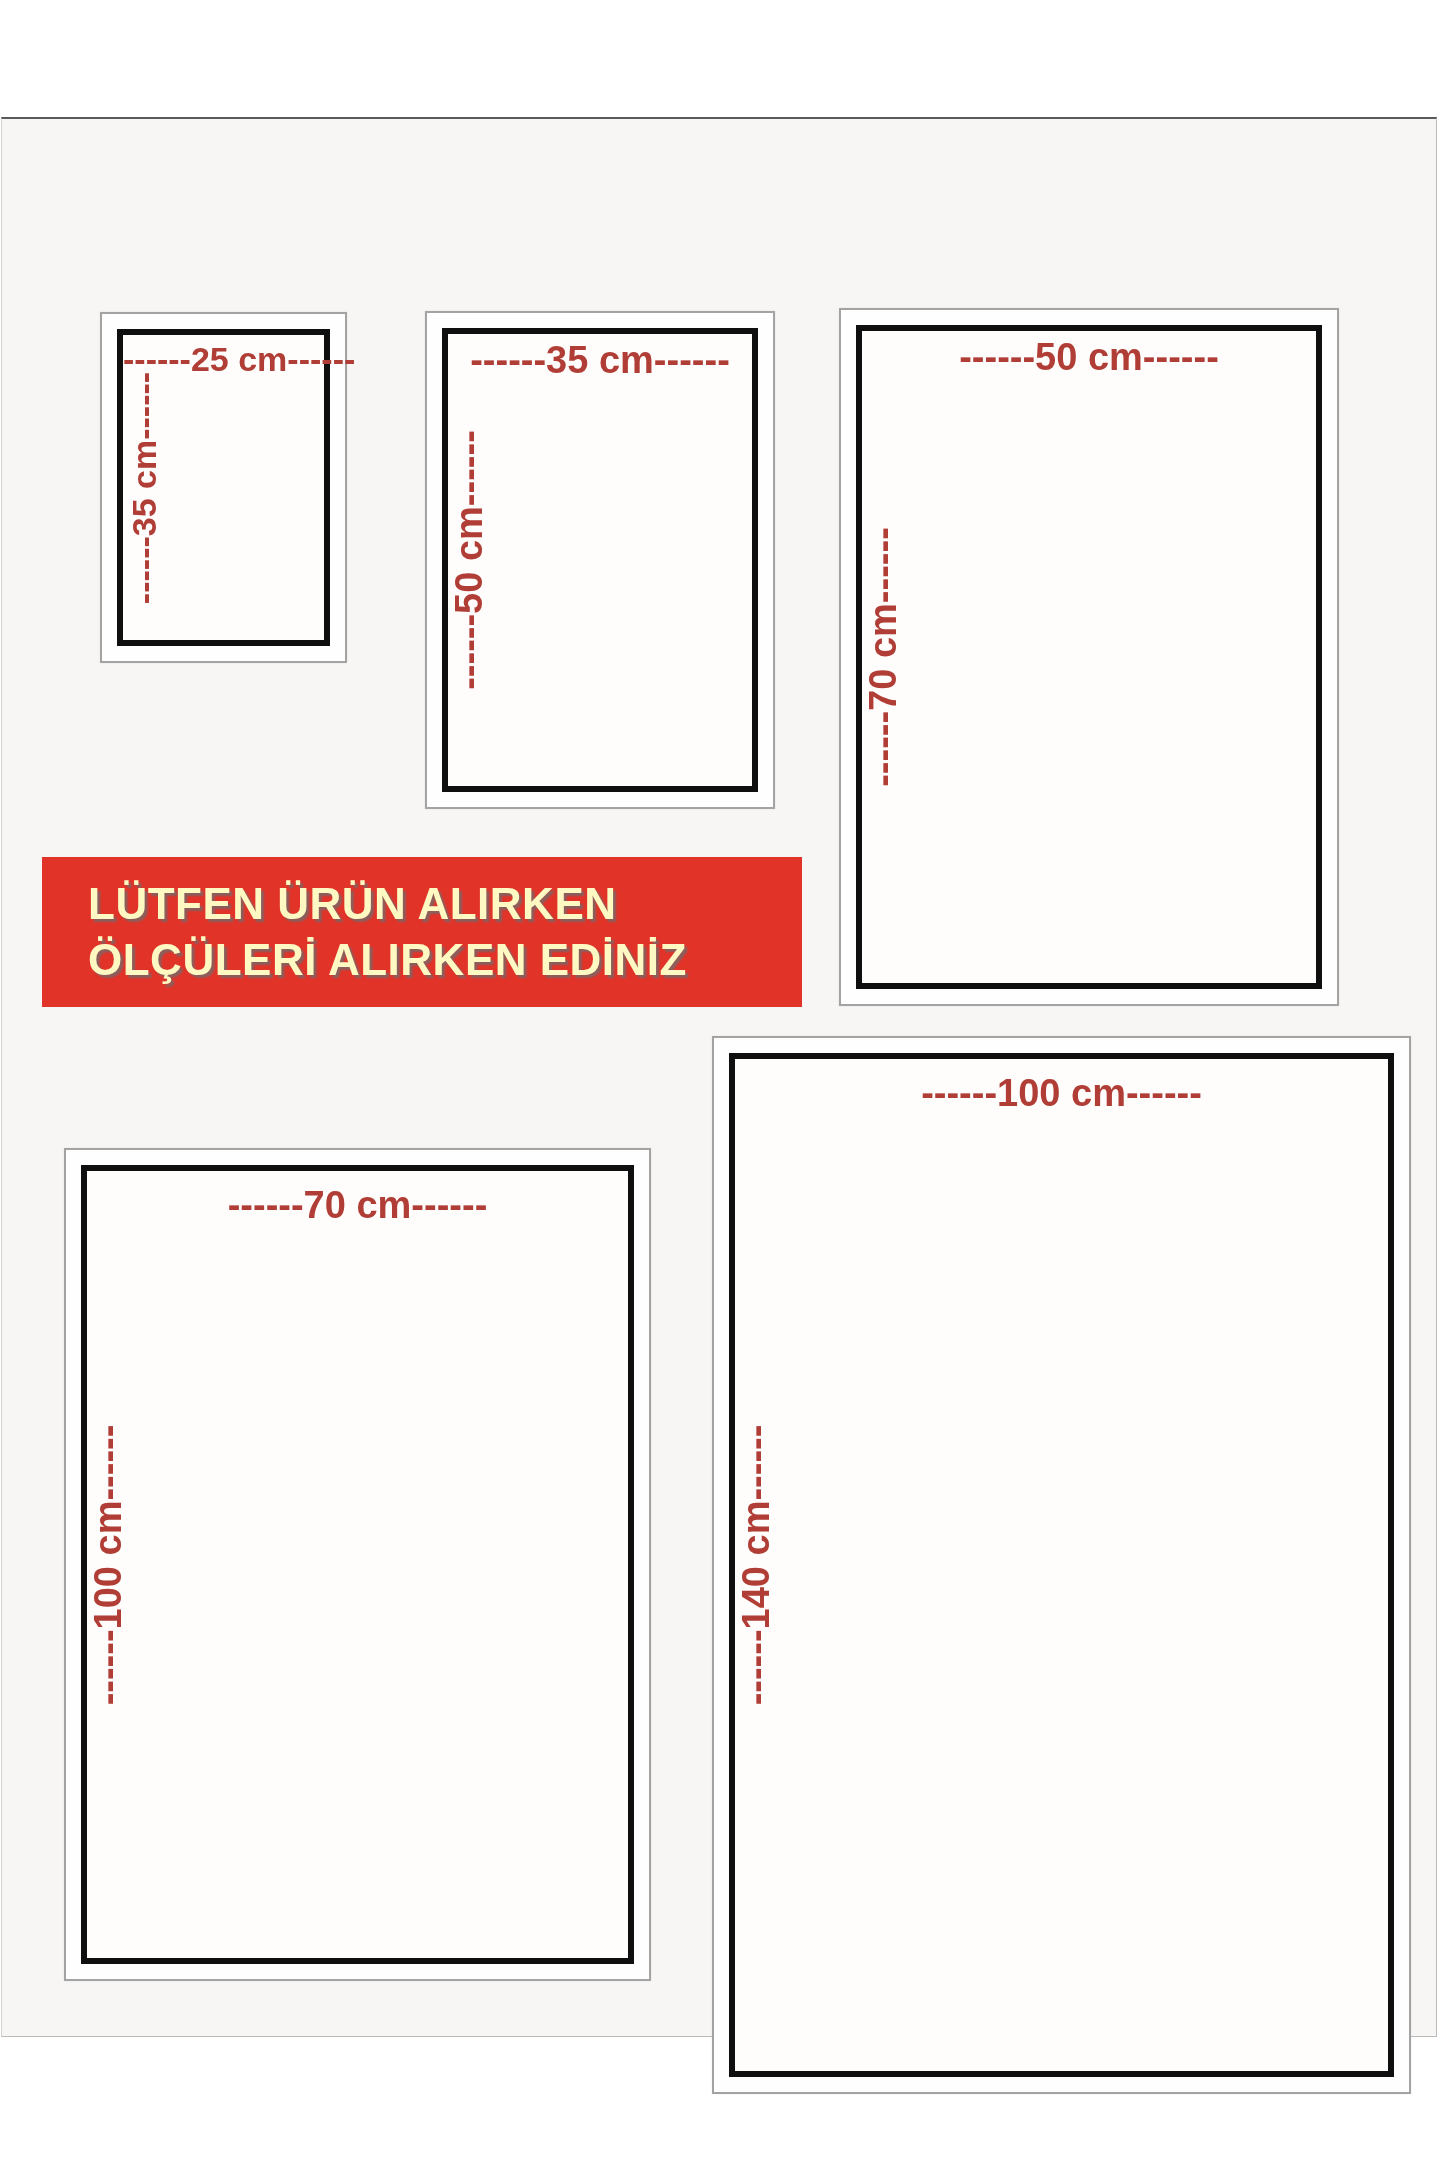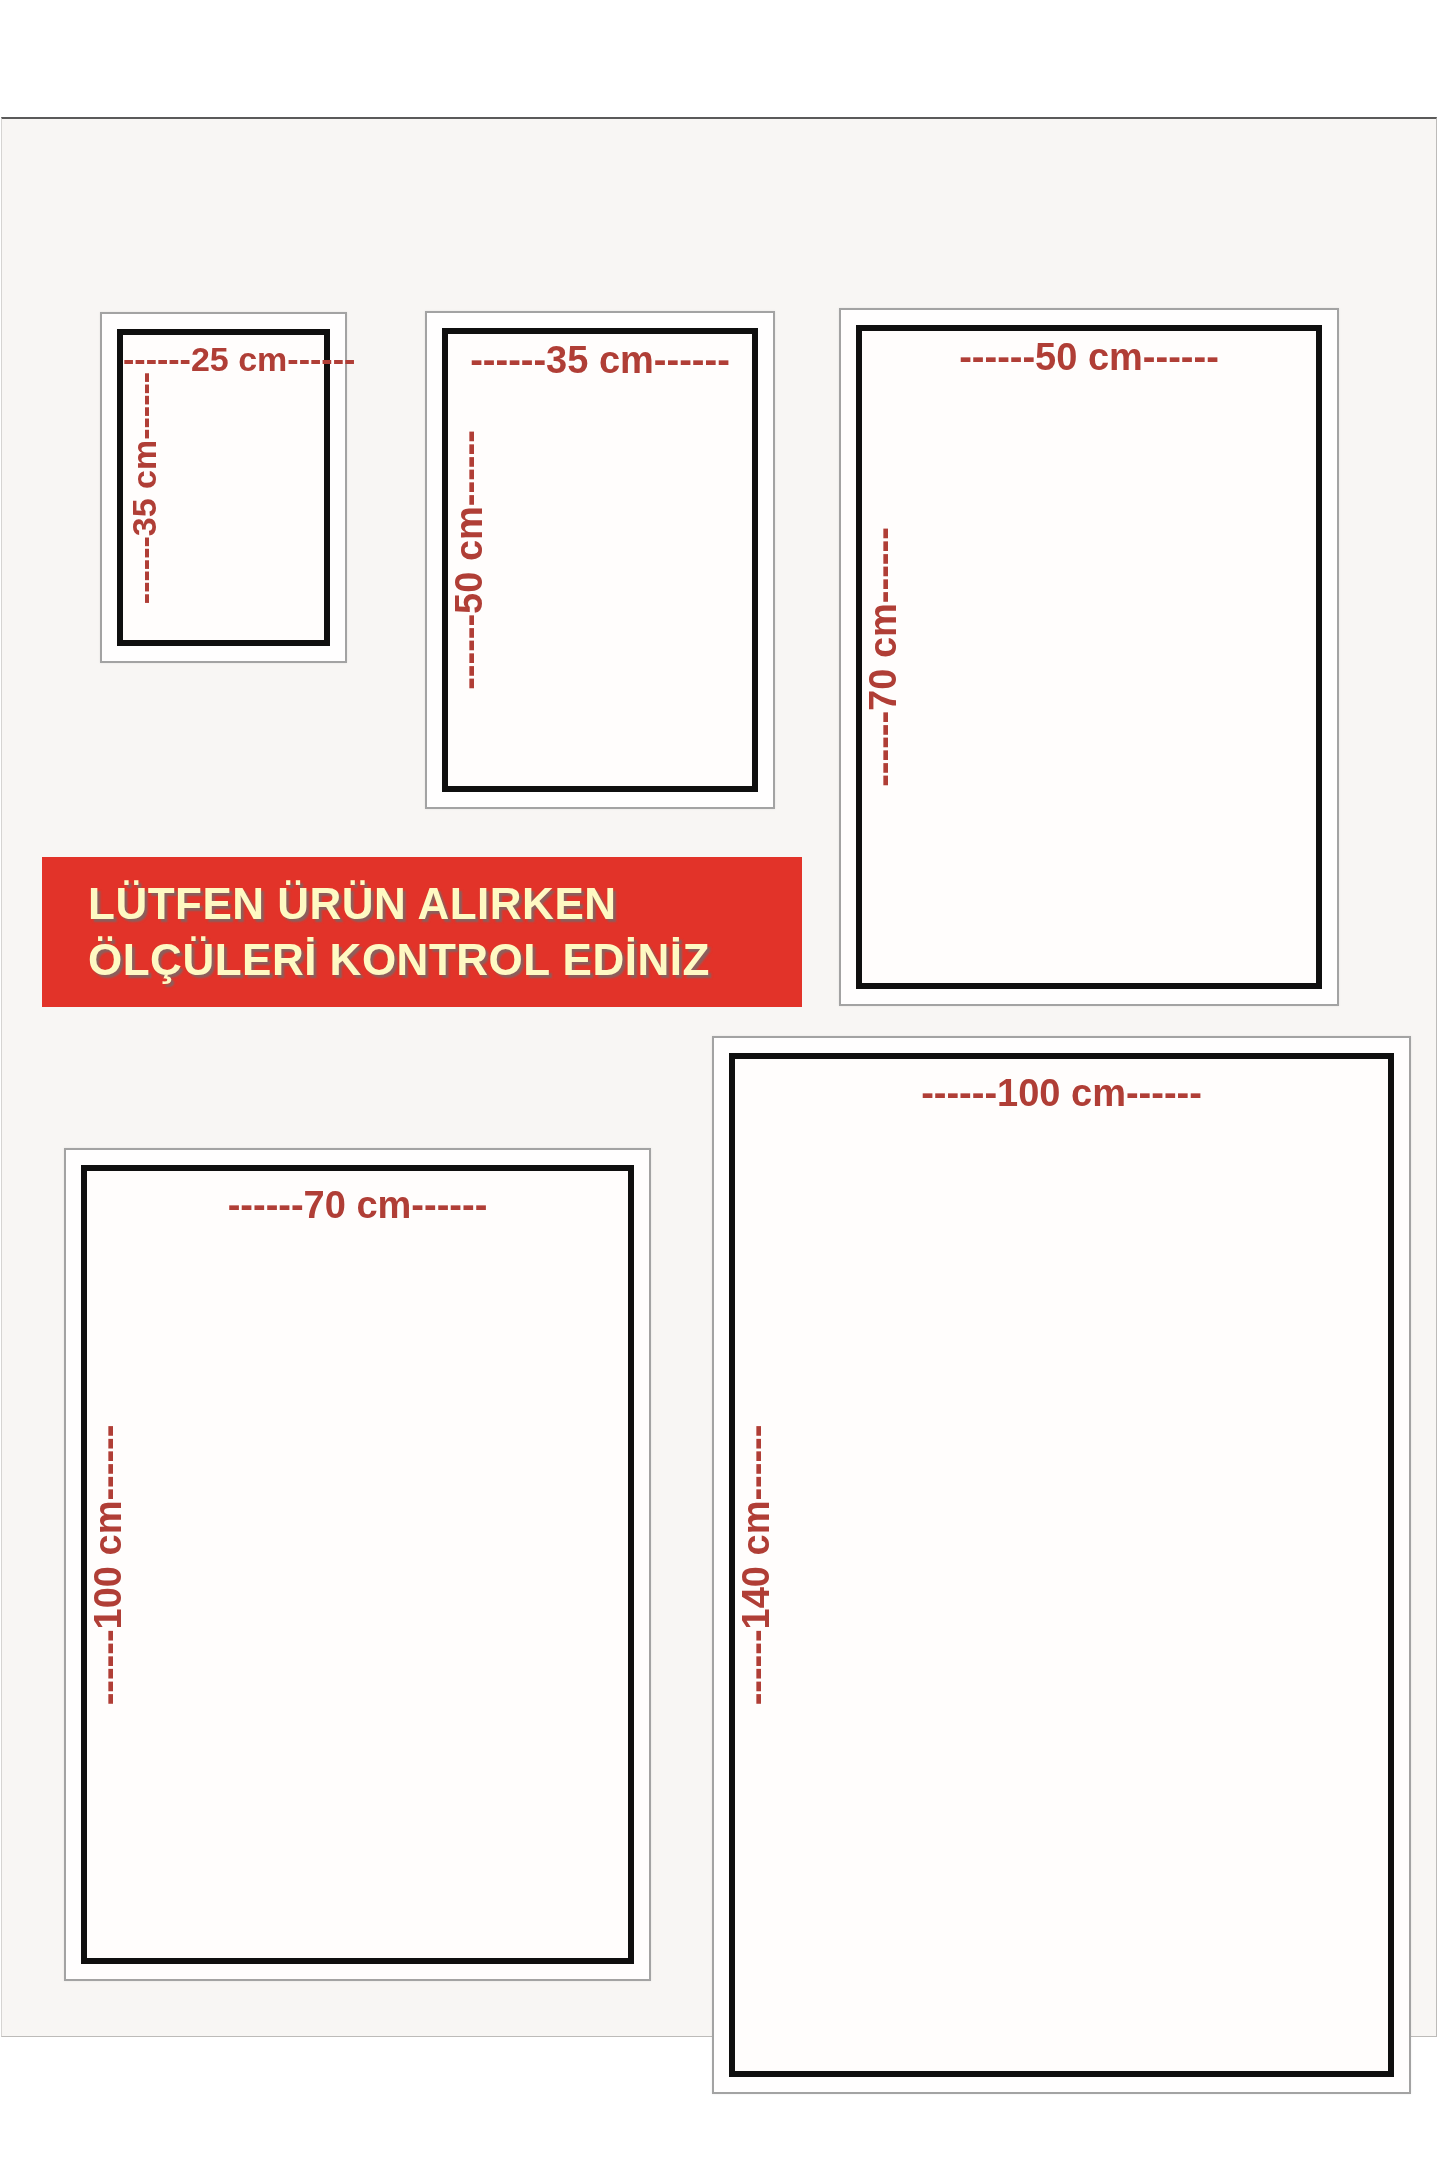--- a/index.html
+++ b/index.html
@@ -107,16 +107,16 @@
 
   <div class="frame frame5">
     <div class="inner">
       <div class="hlabel">------100 cm------</div>
       <div class="vlabel">------140 cm------</div>
     </div>
   </div>
 
   <div class="banner">
     <div class="line">LÜTFEN ÜRÜN ALIRKEN</div>
-    <div class="line">ÖLÇÜLERİ KONTROL EDİNİZ</div>
+    <div class="line">ÖLÇÜLERİ ALIRKEN EDİNİZ</div>
   </div>
 
 </div>
 
 </body></html>

